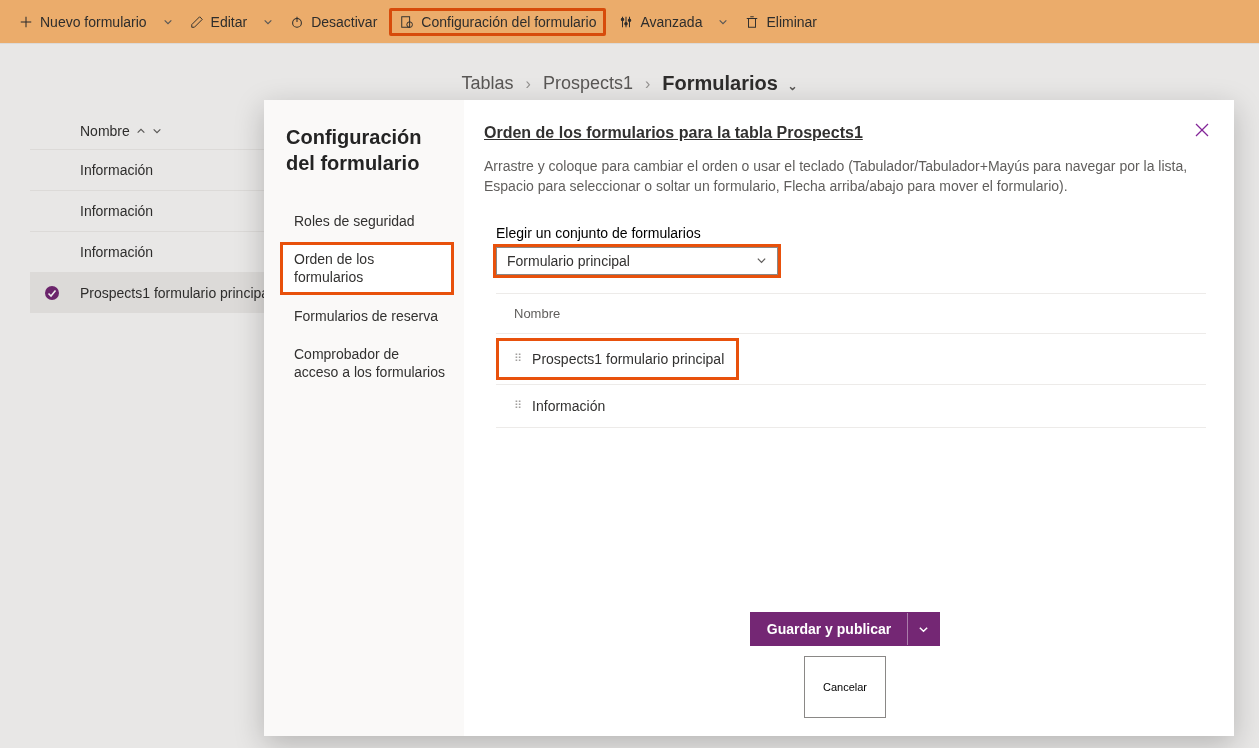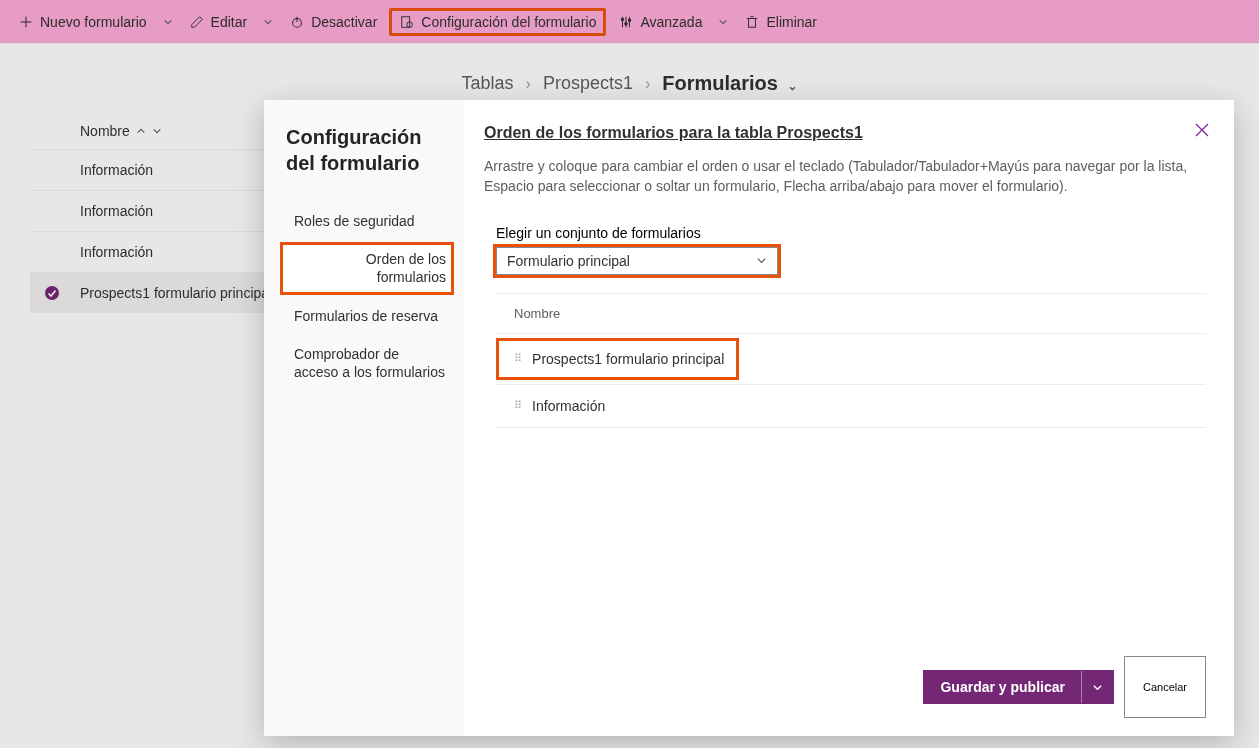--- a/index.html
+++ b/index.html
@@ -8,21 +8,21 @@
     font-size: 14px;
     color: #323130;
     background: #faf9f8;
     width: 1259px;
     height: 748px;
     overflow: hidden;
     position: relative;
   }
   .toolbar {
     height: 44px;
-    background: #f9a8d4;
+    background: #fdba74;
     border-bottom: 1px solid #edebe9;
     display: flex;
     align-items: center;
     padding: 0 8px;
     gap: 2px;
   }
   .tb-btn {
     display: flex;
     align-items: center;
     gap: 6px;
@@ -133,21 +133,20 @@
     color: #323130;
     cursor: pointer;
     line-height: 1.3;
     margin-bottom: 4px;
   }
   .side-item.active {
     background: #fff;
     font-weight: 400;
     margin-left: -6px;
     padding-left: 14px;
-    text-align: right;
   }
   .side-item.active.highlighted {
     border: 3px solid #e8510c;
     padding: 5px 5px 5px 11px;
   }
   .modal-main {
     flex: 1;
     padding: 24px 28px 18px 20px;
     display: flex;
     flex-direction: column;
@@ -225,20 +224,21 @@
     margin-top: 4px;
     margin-bottom: 4px;
   }
 
   .modal-footer {
     margin-top: auto;
     display: flex;
     justify-content: flex-end;
     gap: 10px;
     align-items: center;
+    flex-direction: column;
   }
   .btn-primary-split {
     display: flex;
     align-items: stretch;
     border: 1px solid #742774;
   }
   .btn-primary {
     background: #742774;
     color: #fff;
     border: none;

